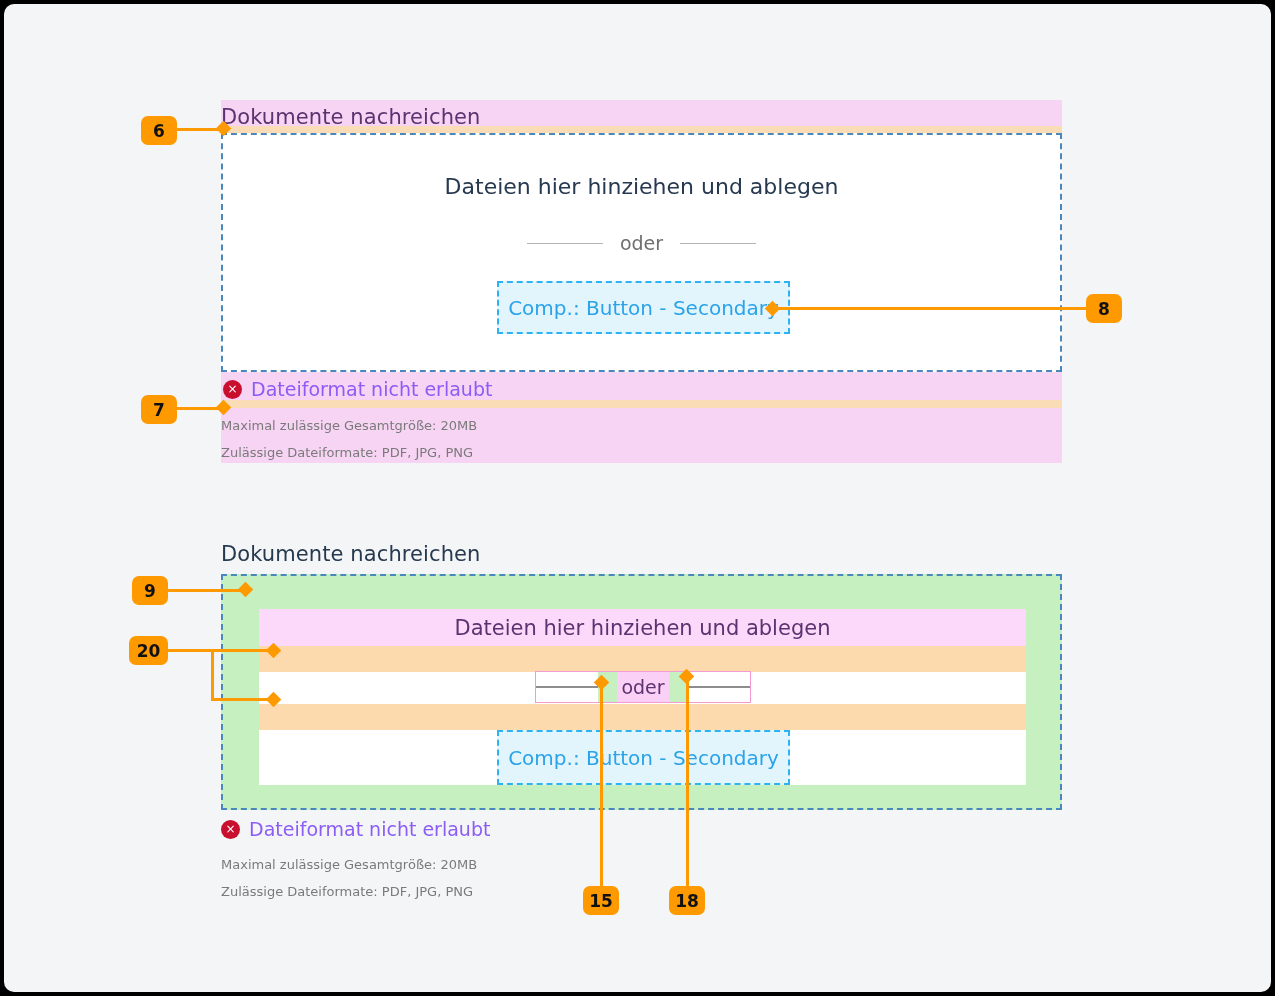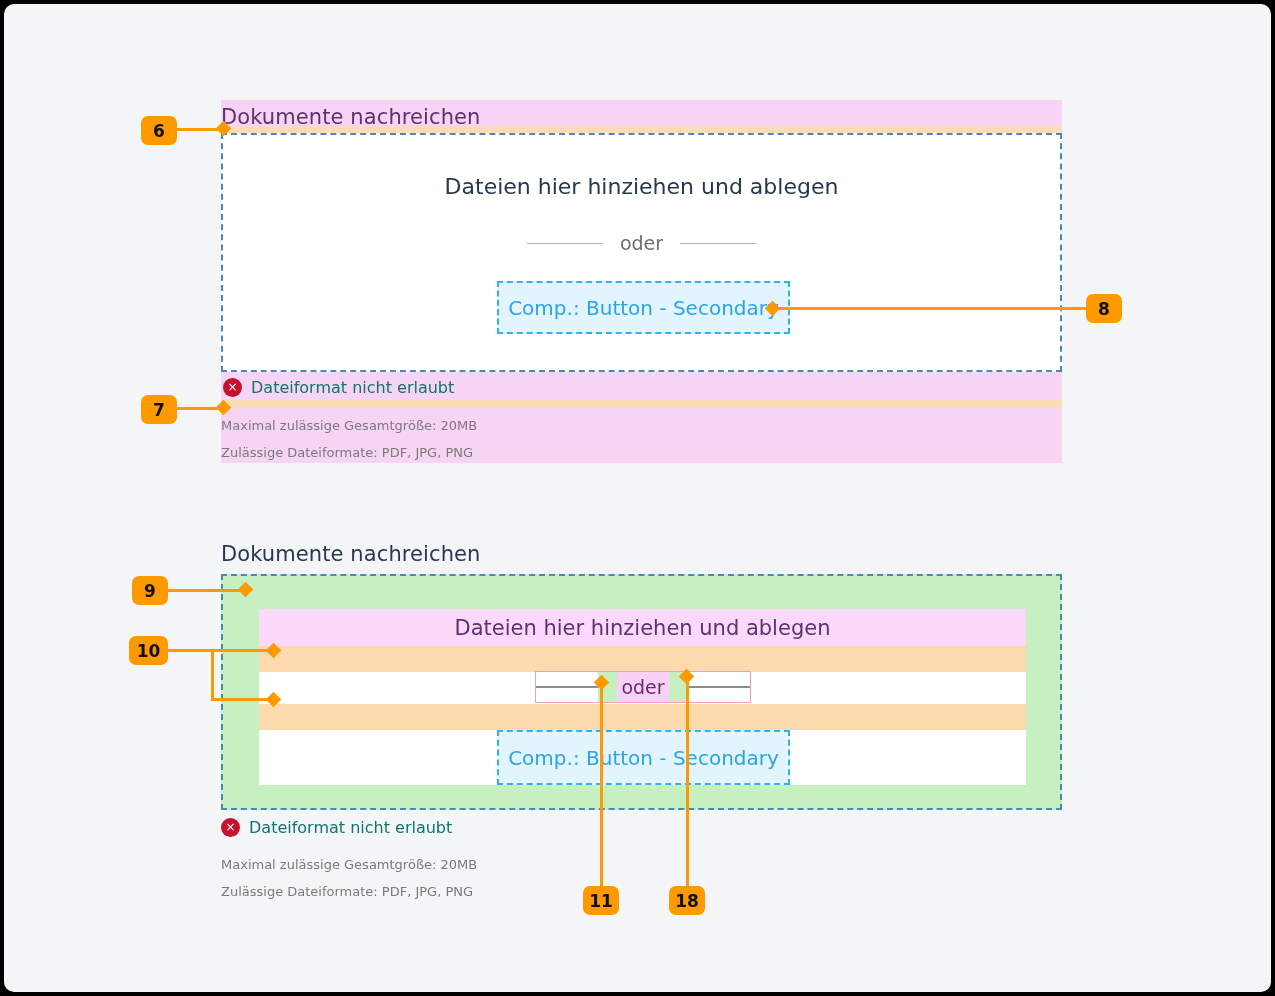--- a/index.html
+++ b/index.html
@@ -151,22 +151,22 @@
     border-radius: 50%;
     background: #c8102e;
     color: #fff;
     font-size: 12px;
     line-height: 19px;
     text-align: center;
     font-family: "DejaVu Sans", sans-serif;
     flex: none;
   }
   .err-text {
-    font-size: 16px;
-    color: #0f766e;
+    font-size: 19px;
+    color: #8b5cf6;
   }
   #s1-err { left: 219px; top: 374px; }
   .info-text {
     position: absolute;
     font-size: 13px;
     color: #7a7a7a;
     line-height: 27px;
     white-space: nowrap;
   }
   #s1-info { left: 217px; top: 408px; }
@@ -322,29 +322,29 @@
   <div class="dot" style="left:214px; top:398px;"></div>
 
   <div class="badge" style="left:1082px; top:290px; width:36px; height:29px;">8</div>
   <div class="lead h" style="left:768px; top:303px; width:314px;"></div>
   <div class="dot" style="left:763px; top:299px;"></div>
 
   <div class="badge" style="left:128px; top:572px; width:36px; height:29px;">9</div>
   <div class="lead h" style="left:164px; top:585px; width:78px;"></div>
   <div class="dot" style="left:236px; top:580px;"></div>
 
-  <div class="badge" style="left:125px; top:632px; width:39px; height:29px;">10</div>
+  <div class="badge" style="left:125px; top:632px; width:39px; height:29px;">20</div>
   <div class="lead h" style="left:164px; top:645px; width:46px;"></div>
   <div class="lead v" style="left:207px; top:645px; height:52px;"></div>
   <div class="lead h" style="left:207px; top:645px; width:65px;"></div>
   <div class="lead h" style="left:207px; top:694px; width:65px;"></div>
   <div class="dot" style="left:264px; top:641px;"></div>
   <div class="dot" style="left:264px; top:690px;"></div>
 
-  <div class="badge" style="left:579px; top:882px; width:36px; height:29px;">11</div>
+  <div class="badge" style="left:579px; top:882px; width:36px; height:29px;">15</div>
   <div class="lead v" style="left:596px; top:678px; height:206px;"></div>
   <div class="dot" style="left:592px; top:673px;"></div>
 
   <div class="badge" style="left:665px; top:882px; width:36px; height:29px;">18</div>
   <div class="lead v" style="left:682px; top:672px; height:212px;"></div>
   <div class="dot" style="left:677px; top:667px;"></div>
 
 </div>
 
 </body></html>

